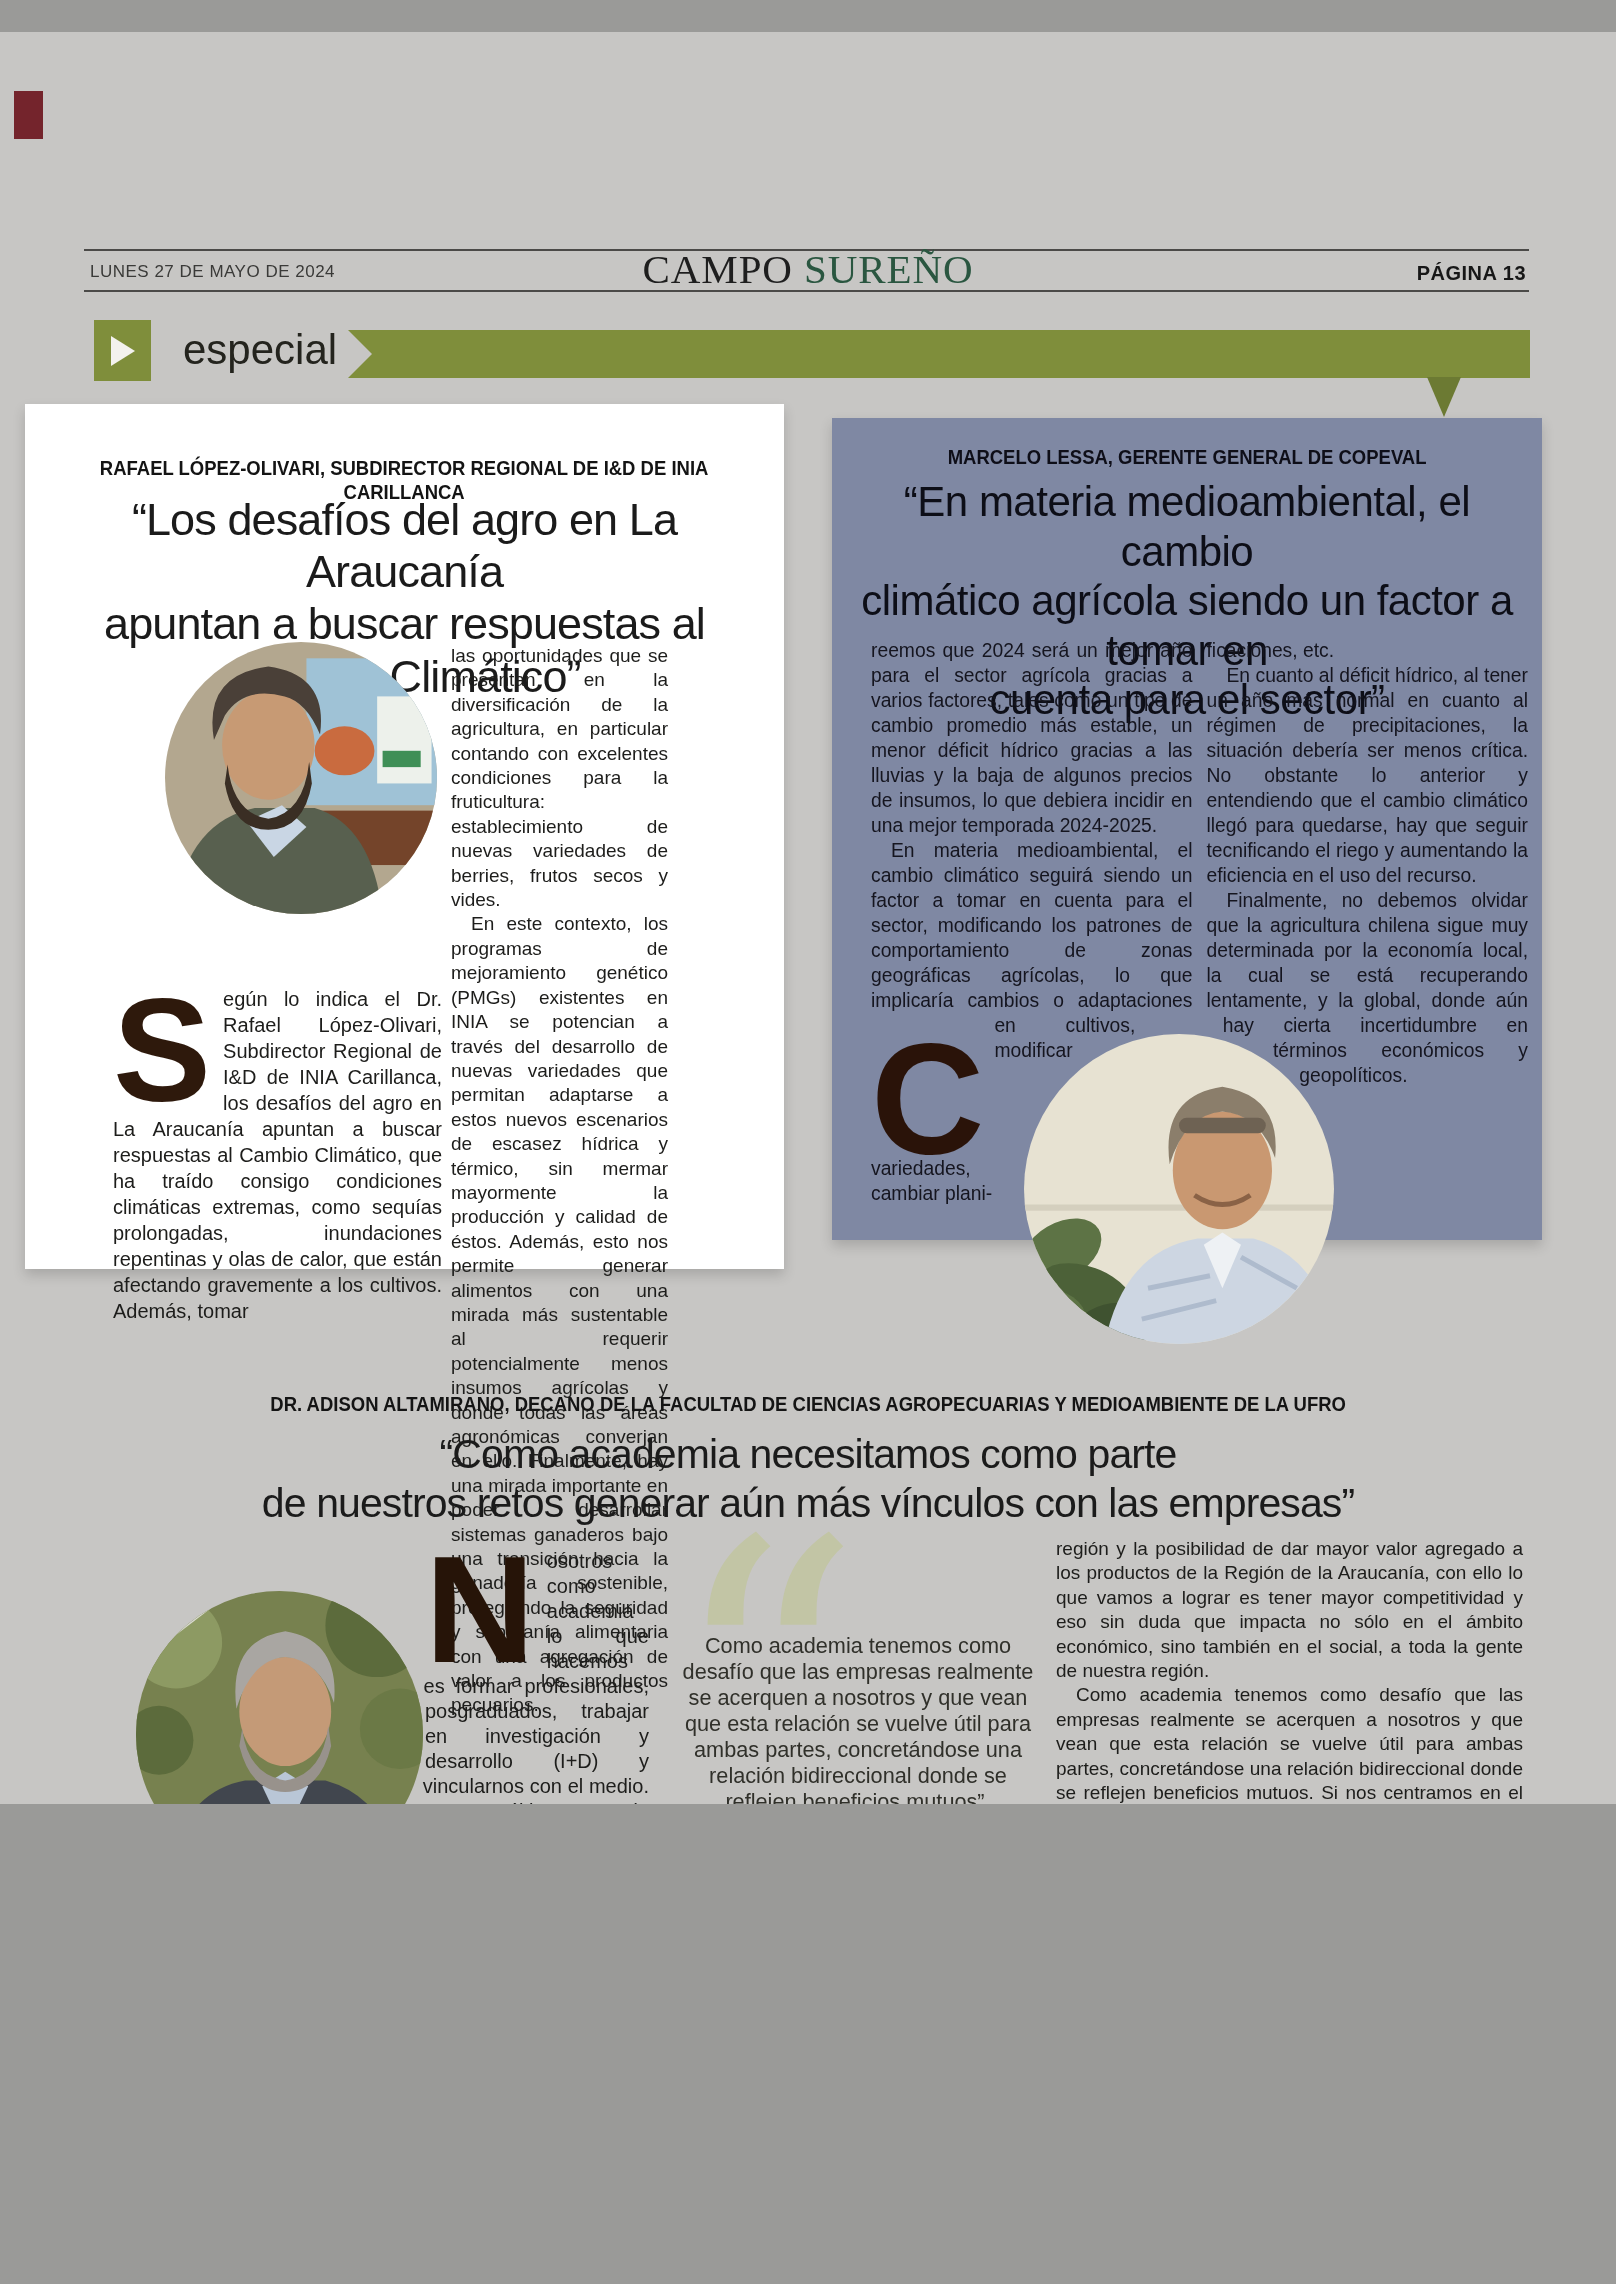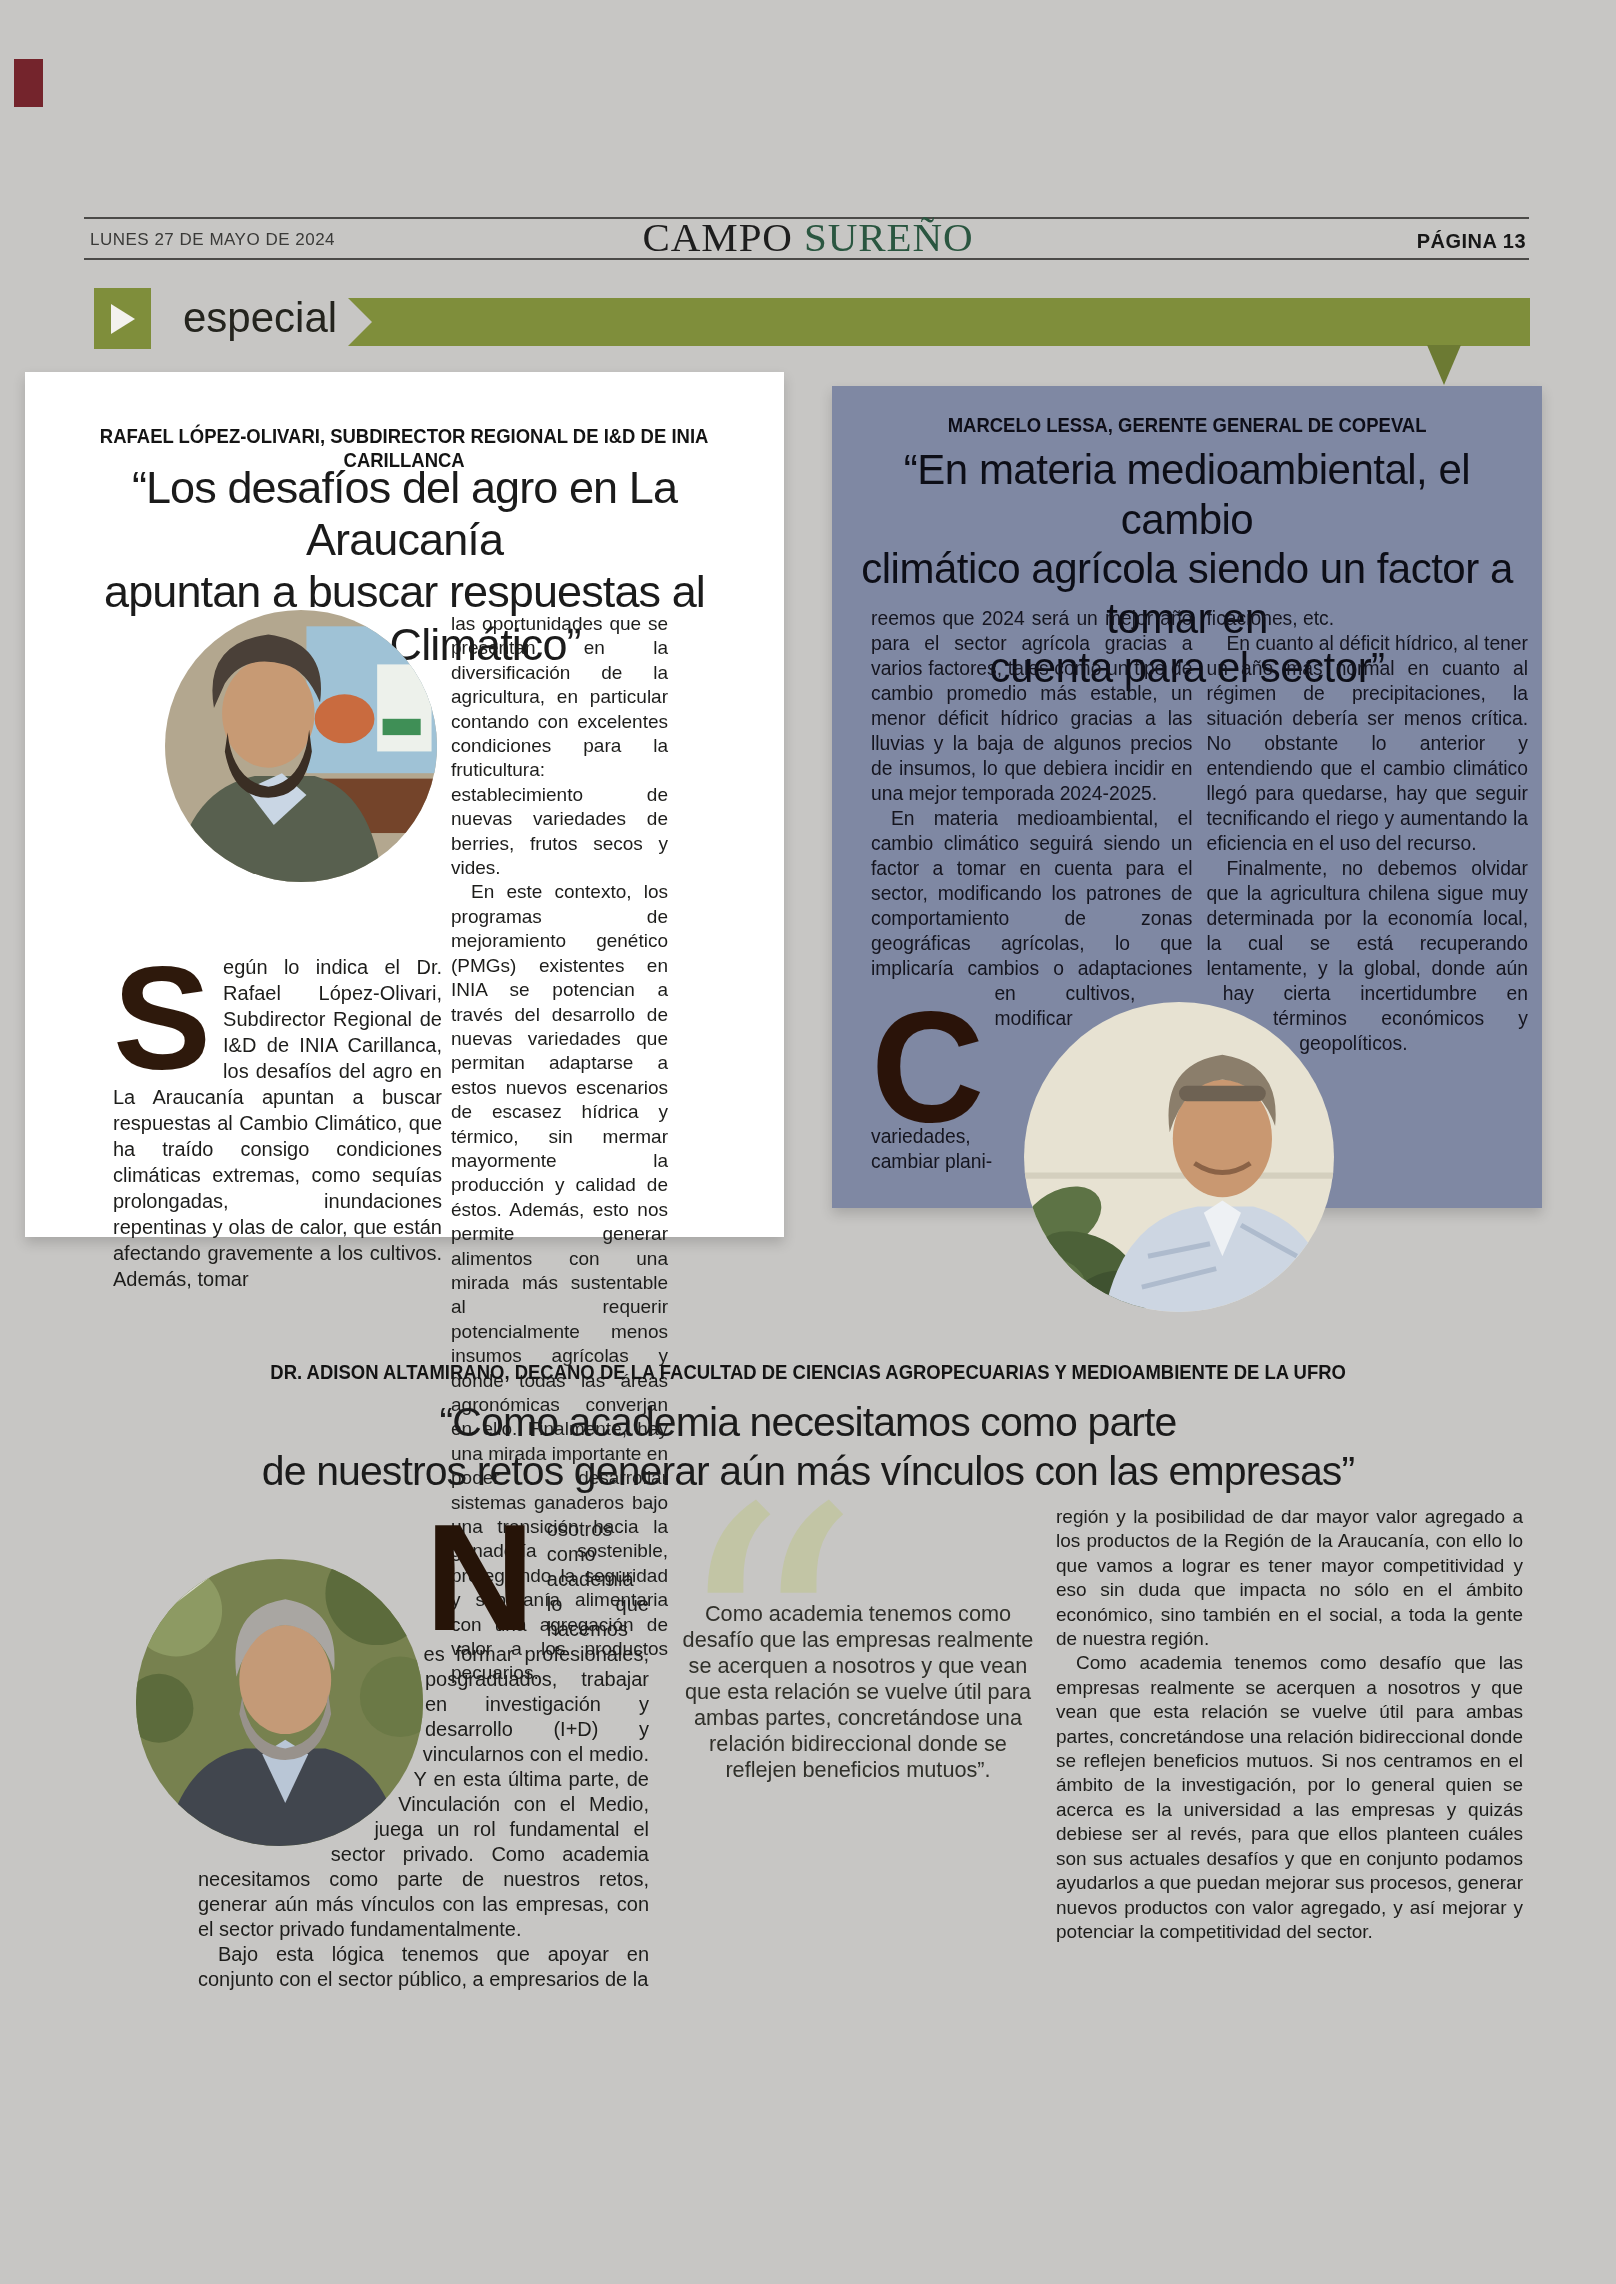--- a/index.html
+++ b/index.html
@@ -1,18 +1,18 @@
 <!DOCTYPE html>
 <html style="font-size:7.4px"><head>
 <meta charset="utf-8">
 <style>
   html,body{margin:0;padding:0;background:#9a9a98;}
   .page{
-    position:relative;width:1616px;height:2284px;background:#c7c6c4;
-    overflow:hidden;font-family:"Liberation Sans",sans-serif;color:#1d1d1b;
+    position:relative;width:1616px;height:1772px;background:#c7c6c4;
+    overflow:hidden;font-family:"Liberation Sans",sans-serif;color:#1d1d1b;margin-top:32px;
   }
   .abs{position:absolute;}
 
   
   .corner-mark{left:14px;top:59px;width:28.6px;height:48px;background:#74242c;}
   .rule{height:2.3px;background:#4b4a48;}
   .rule-top{left:84px;top:217px;width:1445px;}
   .rule-bottom{left:84px;top:258px;width:1445px;}
   .header-date{left:90px;top:230px;font-size:17px;letter-spacing:0.5px;color:#3a3a38;}
   .brand-wrap{left:0;right:0;top:217px;text-align:center;font-family:"Liberation Serif",serif;

